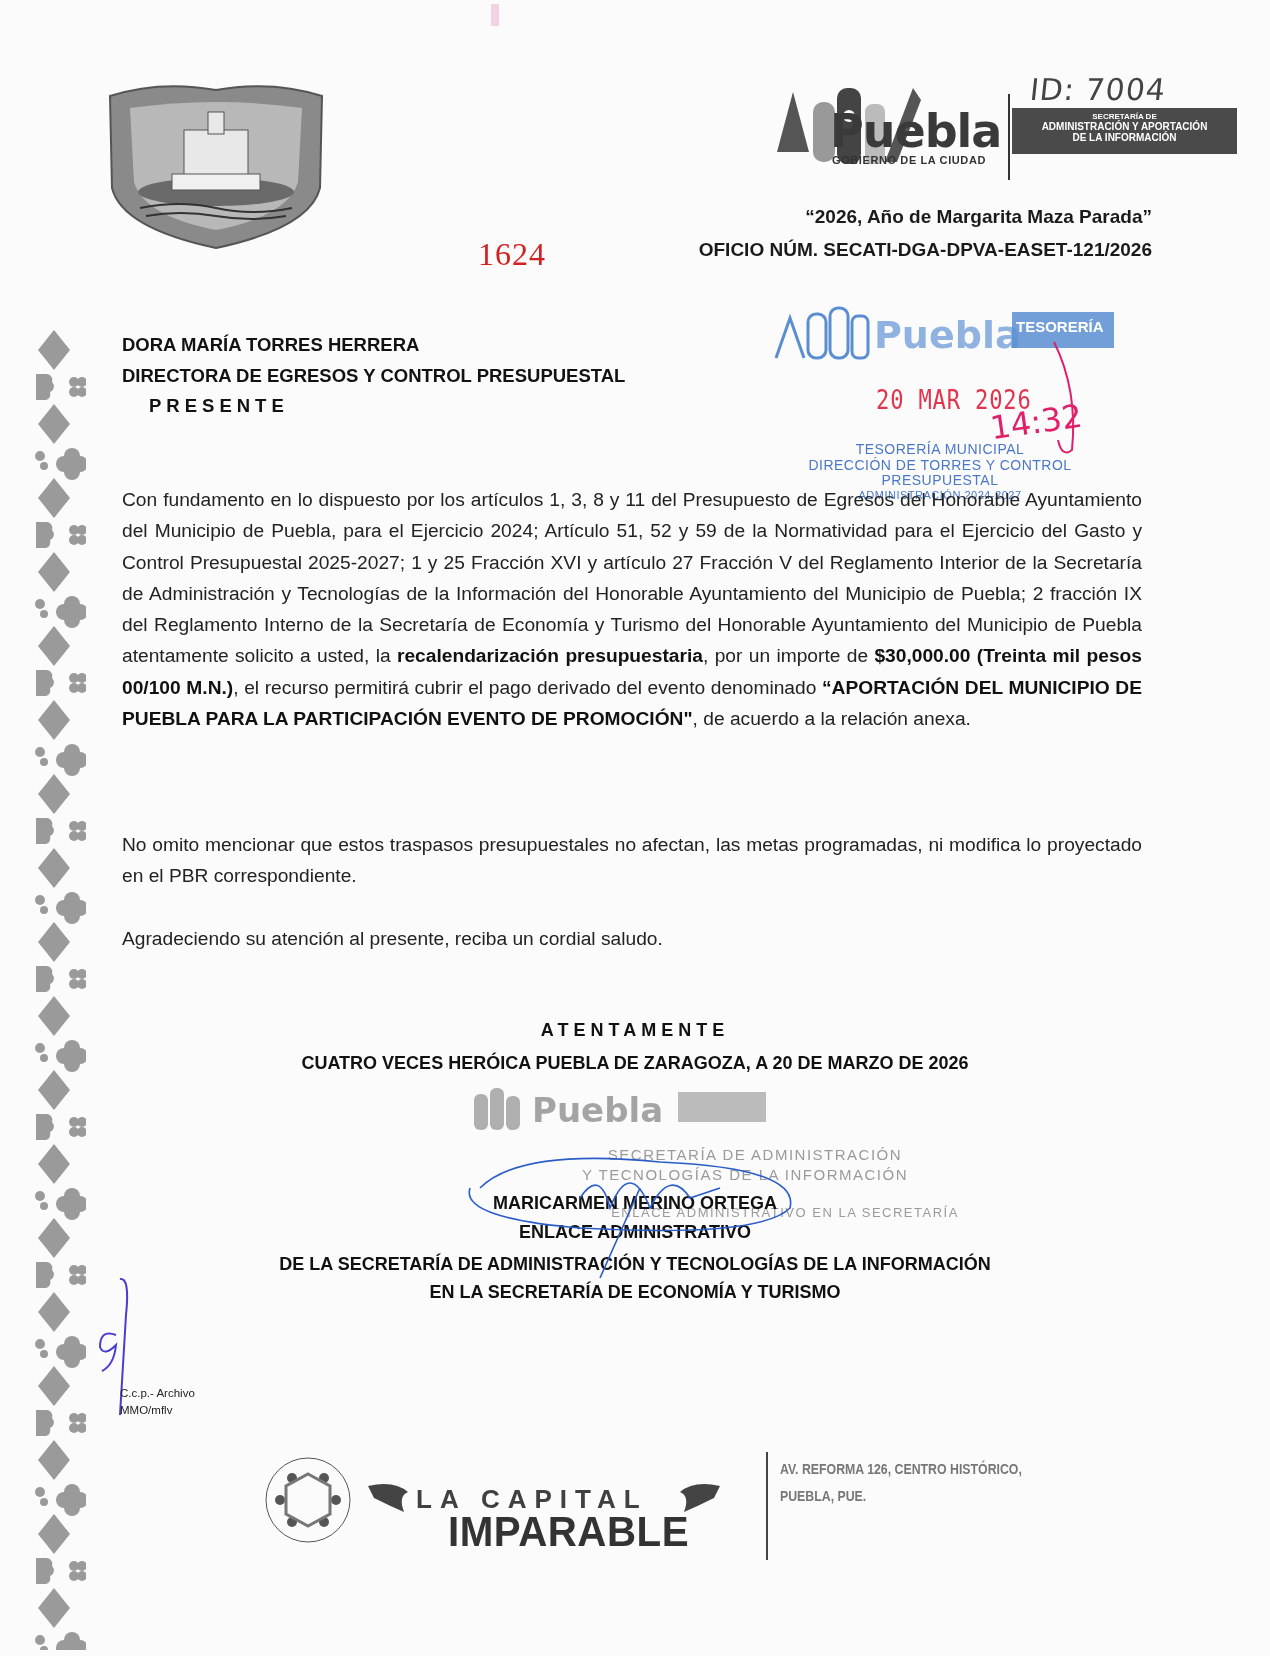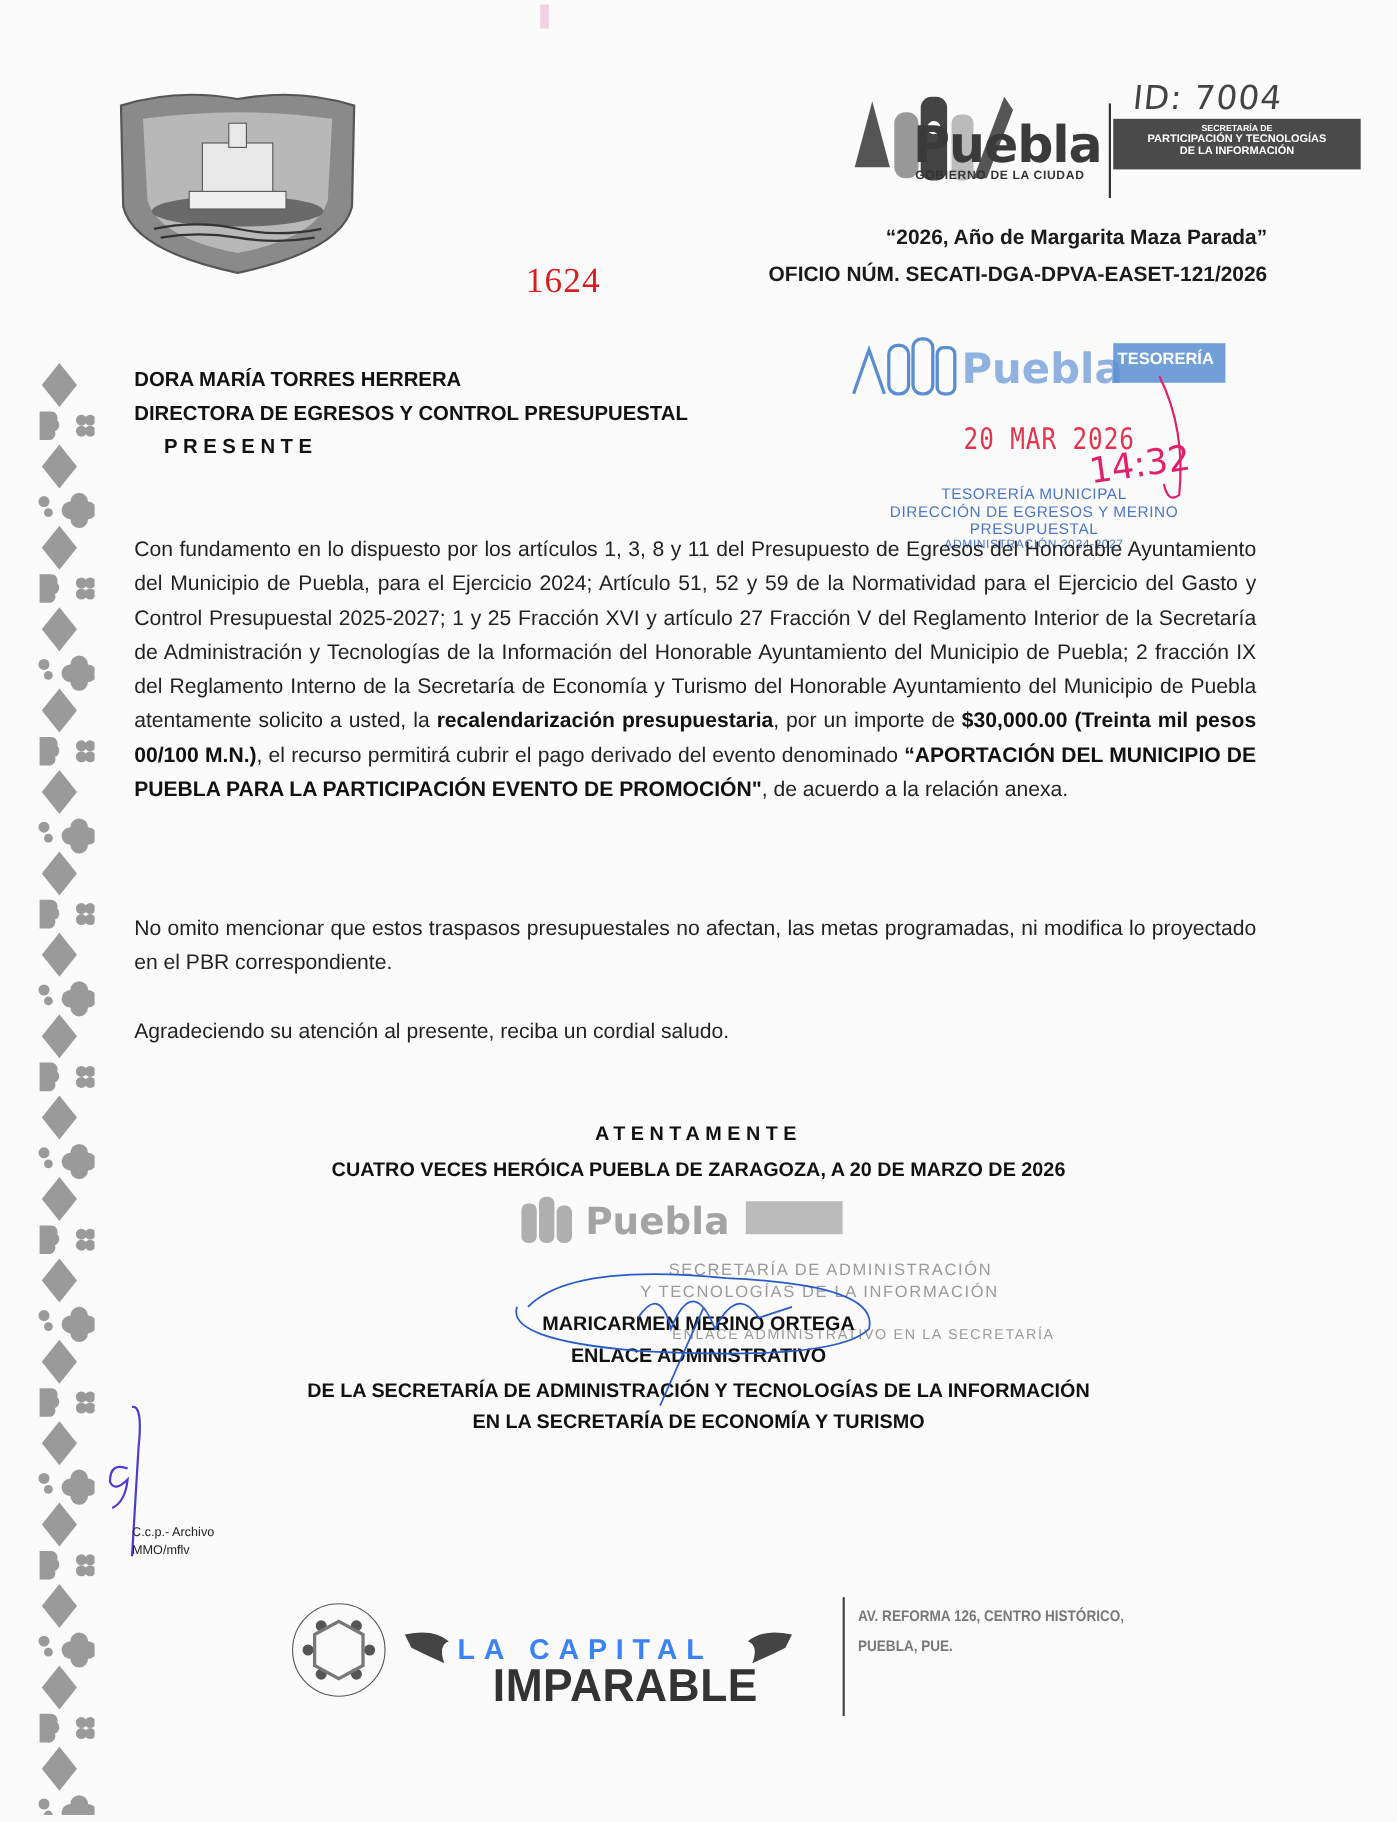--- a/index.html
+++ b/index.html
@@ -70,21 +70,21 @@
   .signer-dept2 { top: 1282px; font-size: 18px; }
   .signature { left: 460px; top: 1128px; width: 380px; height: 150px; }
 
   
   .initials-sig { left: 90px; top: 1275px; width: 50px; height: 140px; }
   .ccp { left: 120px; top: 1385px; font-size: 11.5px; line-height: 17px; color: #222; }
 
   
   .seal { left: 262px; top: 1452px; width: 92px; height: 96px; }
   .capital-logo { left: 364px; top: 1476px; width: 360px; height: 80px; }
-  .la-capital { left: 416px; top: 1484px; font-size: 26px; font-weight: bold; letter-spacing: 8px; color: #3b82f6; text-align: right; }
+  .la-capital { left: 416px; top: 1484px; font-size: 26px; font-weight: bold; letter-spacing: 8px; color: #404040; text-align: right; }
   .imparable { left: 448px; top: 1508px; font-size: 42px; font-weight: 900; color: #333; letter-spacing: 0.5px; transform: scaleX(0.96); transform-origin: left; }
   .footer-vbar { left: 766px; top: 1452px; width: 2px; height: 108px; background: #444; }
   .address { left: 780px; top: 1456px; font-size: 14px; line-height: 27px; color: #777; font-weight: bold; transform: scaleX(0.88); transform-origin: left; }
   .top-mark { left: 491px; top: 4px; width: 8px; height: 22px; opacity: 0.35; }
 </style>
 </head>
 <body>
 
 <div class="abs top-mark" style="background:#e58ab5;"></div>
 
@@ -244,21 +244,21 @@
   <circle cx="76" cy="34" r="6" fill="#fff"></circle>
   <rect x="92" y="22" width="20" height="60" rx="8" fill="#bbb"></rect>
   <path d="M112,80 L140,6 L148,18 L124,80 Z" fill="#555"></path>
 </svg>
 <div class="abs puebla-word">Puebla</div>
 <div class="abs gob-ciudad">GOBIERNO DE LA CIUDAD</div>
 <div class="abs sec-vbar"></div>
 <div class="abs hand-id">ID: 7004</div>
 <div class="abs sec-block">
   <div class="sec-line1">SECRETARÍA DE</div>
-  <div class="sec-line2">PARTICIPACIÓN Y TECNOLOGÍAS</div>
+  <div class="sec-line2">ADMINISTRACIÓN Y APORTACIÓN</div>
   <div class="sec-line2">DE LA INFORMACIÓN</div>
 </div>
 
 <div class="abs year-slogan">“2026, Año de Margarita Maza Parada”</div>
 <div class="abs oficio-num">OFICIO NÚM. SECATI-DGA-DPVA-EASET-121/2026</div>
 <div class="abs red-num">1624</div>
 
 <svg class="abs stamp-logo" viewBox="0 0 300 62">
   <g fill="none" stroke="#5b8ed1" stroke-width="3">
     <path d="M4,54 L18,14 L32,54"></path>
@@ -269,21 +269,21 @@
   <text x="102" y="44" font-size="38" font-weight="bold" fill="#8fb2e0" font-family="DejaVu Sans, sans-serif">Puebla</text>
 </svg>
 <div class="abs stamp-tes-box"></div>
 <div class="abs stamp-tes">TESORERÍA</div>
 <div class="abs stamp-date">20 MAR 2026</div>
 <div class="abs stamp-time">14:32</div>
 <svg class="abs" style="left:1048px;top:340px;width:40px;height:120px;" viewBox="0 0 40 120">
   <path d="M6,2 Q30,50 24,110 Q14,118 10,100" stroke="#e0206a" stroke-width="2" fill="none"></path>
 </svg>
 <div class="abs stamp-text stamp-l1">TESORERÍA MUNICIPAL</div>
-<div class="abs stamp-text stamp-l2">DIRECCIÓN DE EGRESOS Y MERINO</div>
+<div class="abs stamp-text stamp-l2">DIRECCIÓN DE TORRES Y CONTROL</div>
 <div class="abs stamp-text stamp-l3">PRESUPUESTAL</div>
 <div class="abs stamp-text stamp-l4">ADMINISTRACIÓN 2024-2027</div>
 
 <div class="abs addressee">
   <div>DORA MARÍA TORRES HERRERA</div>
   <div>DIRECTORA DE EGRESOS Y CONTROL PRESUPUESTAL</div>
   <div class="presente">PRESENTE</div>
 </div>
 
 <div class="abs body-text p1"><span>Con fundamento en lo dispuesto por los artículos 1, 3, 8 y 11 del Presupuesto de Egresos del Honorable Ayuntamiento del Municipio de Puebla, para el Ejercicio 2024; Artículo 51, 52 y 59 de la Normatividad para el Ejercicio del Gasto y Control Presupuestal 2025-2027; 1 y 25 Fracción XVI y artículo 27 Fracción V del Reglamento Interior de la Secretaría de Administración y Tecnologías de la Información del Honorable Ayuntamiento del Municipio de Puebla; 2 fracción IX del Reglamento Interno de la Secretaría de Economía y Turismo del Honorable Ayuntamiento del Municipio de Puebla atentamente solicito a usted, la </span><b>recalendarización presupuestaria</b><span>, por un importe de </span><b>$30,000.00 (Treinta mil pesos 00/100 M.N.)</b><span>, el recurso permitirá cubrir el pago derivado del evento denominado </span><b>“APORTACIÓN DEL MUNICIPIO DE PUEBLA PARA LA PARTICIPACIÓN EVENTO DE PROMOCIÓN"</b><span>, de acuerdo a la relación anexa.</span></div>

